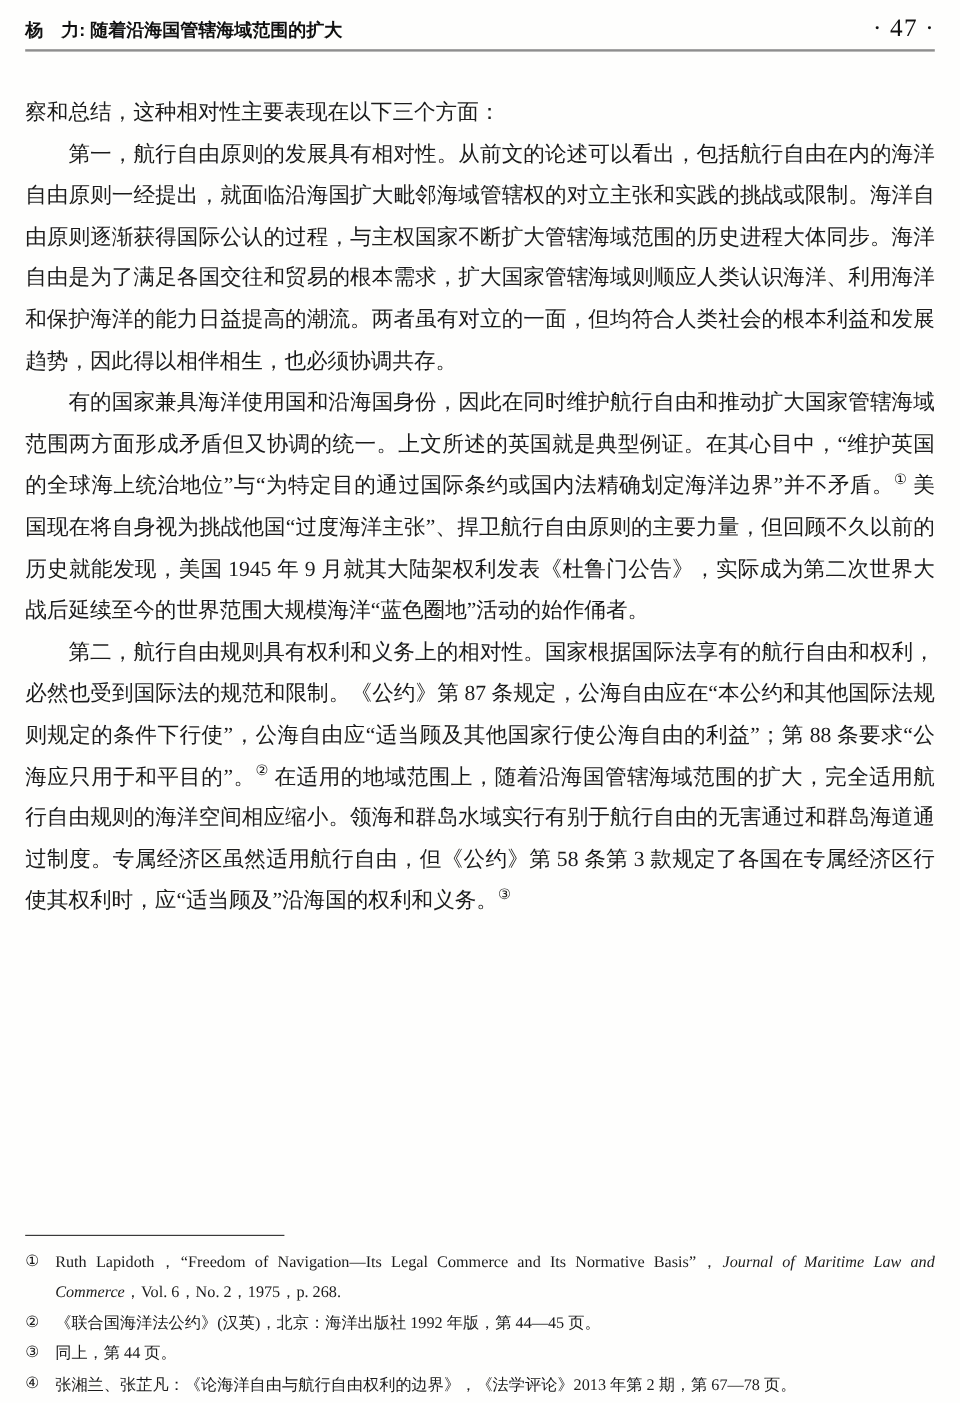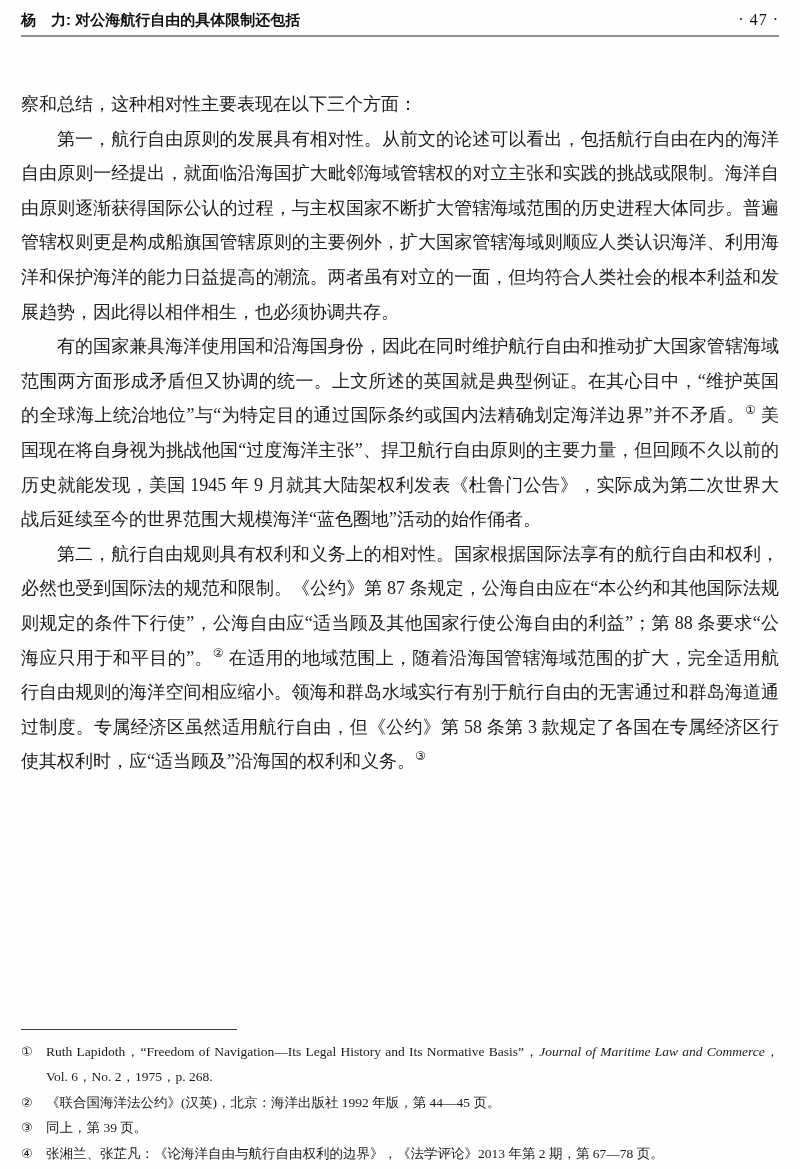--- a/index.html
+++ b/index.html
@@ -23,29 +23,29 @@
     align-items: baseline;
     padding-top: 11px;
     font-family: "Liberation Sans", sans-serif;
     font-weight: 700;
     font-size: 15px;
     color: #111;
   }
   .page-number {
     font-family: "Liberation Serif", serif;
     font-weight: 400;
-    font-size: 16px;
+    font-size: 21px;
     letter-spacing: 1px;
   }
   .header-rule {
     margin-top: 5px;
     border-bottom: 2.5px solid #8e8e8e;
   }
   .body-text {
-    margin-top: 50px;
+    margin-top: 33px;
     font-family: "Liberation Serif", "DejaVu Serif", serif;
     font-size: 18px;
     line-height: 34.6px;
     text-align: justify;
     text-justify: inter-ideograph;
   }
   .body-text p {
     margin: 0;
     text-indent: 2em;
   }
@@ -88,48 +88,48 @@
   }
   .fn-text i {
   }
 </style>
 </head>
 <body>
 
 <div class="page">
 
   <div class="page-header">
-    <span class="running-title">杨　力: 对公海航行自由的具体限制还包括</span>
+    <span class="running-title">杨　力: 随着沿海国管辖海域范围的扩大</span>
     <span class="page-number">· 47 ·</span>
   </div>
 
   <div class="header-rule"></div>
 
   <div class="body-text" id="body-text">
     <p class="no-indent">察和总结，这种相对性主要表现在以下三个方面：</p>
 
-  <p>第一，航行自由原则的发展具有相对性。从前文的论述可以看出，包括航行自由在内的海洋自由原则一经提出，就面临沿海国扩大毗邻海域管辖权的对立主张和实践的挑战或限制。海洋自由原则逐渐获得国际公认的过程，与主权国家不断扩大管辖海域范围的历史进程大体同步。普遍管辖权则更是构成船旗国管辖原则的主要例外，扩大国家管辖海域则顺应人类认识海洋、利用海洋和保护海洋的能力日益提高的潮流。两者虽有对立的一面，但均符合人类社会的根本利益和发展趋势，因此得以相伴相生，也必须协调共存。</p>
+  <p>第一，航行自由原则的发展具有相对性。从前文的论述可以看出，包括航行自由在内的海洋自由原则一经提出，就面临沿海国扩大毗邻海域管辖权的对立主张和实践的挑战或限制。海洋自由原则逐渐获得国际公认的过程，与主权国家不断扩大管辖海域范围的历史进程大体同步。海洋自由是为了满足各国交往和贸易的根本需求，扩大国家管辖海域则顺应人类认识海洋、利用海洋和保护海洋的能力日益提高的潮流。两者虽有对立的一面，但均符合人类社会的根本利益和发展趋势，因此得以相伴相生，也必须协调共存。</p>
       <p>有的国家兼具海洋使用国和沿海国身份，因此在同时维护航行自由和推动扩大国家管辖海域范围两方面形成矛盾但又协调的统一。上文所述的英国就是典型例证。在其心目中，“维护英国的全球海上统治地位”与“为特定目的通过国际条约或国内法精确划定海洋边界”并不矛盾。<sup>①</sup> 美国现在将自身视为挑战他国“过度海洋主张”、捍卫航行自由原则的主要力量，但回顾不久以前的历史就能发现，美国 1945 年 9 月就其大陆架权利发表《杜鲁门公告》，实际成为第二次世界大战后延续至今的世界范围大规模海洋“蓝色圈地”活动的始作俑者。</p>
       <p>第二，航行自由规则具有权利和义务上的相对性。国家根据国际法享有的航行自由和权利，必然也受到国际法的规范和限制。《公约》第 87 条规定，公海自由应在“本公约和其他国际法规则规定的条件下行使”，公海自由应“适当顾及其他国家行使公海自由的利益”；第 88 条要求“公海应只用于和平目的”。<sup>②</sup> 在适用的地域范围上，随着沿海国管辖海域范围的扩大，完全适用航行自由规则的海洋空间相应缩小。领海和群岛水域实行有别于航行自由的无害通过和群岛海道通过制度。专属经济区虽然适用航行自由，但《公约》第 58 条第 3 款规定了各国在专属经济区行使其权利时，应“适当顾及”沿海国的权利和义务。<sup>③</sup></p>
     </div>
 
   <div class="footnote-area">
     <div class="footnote-rule"></div>
     <div id="footnote-list">
         <div class="footnote">
           <span class="fn-marker">①</span>
-          <span class="fn-text"><span>Ruth Lapidoth，“Freedom of Navigation—Its Legal History and Its Normative Basis”，</span><i>Journal of Maritime Law and Commerce</i><span>，Vol. 6，No. 2，1975，p. 268.</span></span>
+          <span class="fn-text"><span>Ruth Lapidoth，“Freedom of Navigation—Its Legal Commerce and Its Normative Basis”，</span><i>Journal of Maritime Law and Commerce</i><span>，Vol. 6，No. 2，1975，p. 268.</span></span>
         </div>
         <div class="footnote">
           <span class="fn-marker">②</span>
           <span class="fn-text"><span>《联合国海洋法公约》(汉英)，北京：海洋出版社 1992 年版，第 44—45 页。</span></span>
         </div>
         <div class="footnote">
           <span class="fn-marker">③</span>
-          <span class="fn-text"><span>同上，第 39 页。</span></span>
+          <span class="fn-text"><span>同上，第 44 页。</span></span>
         </div>
         <div class="footnote">
           <span class="fn-marker">④</span>
           <span class="fn-text"><span>张湘兰、张芷凡：《论海洋自由与航行自由权利的边界》，《法学评论》2013 年第 2 期，第 67—78 页。</span></span>
         </div>
       </div>
   </div>
 
 </div>
 

